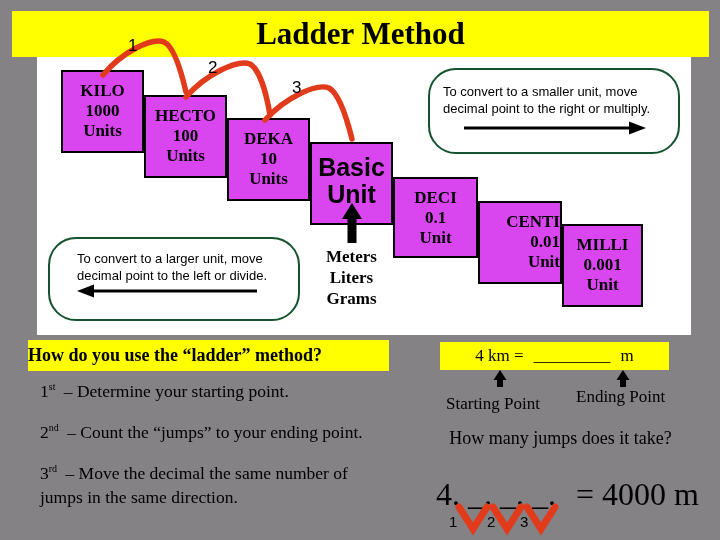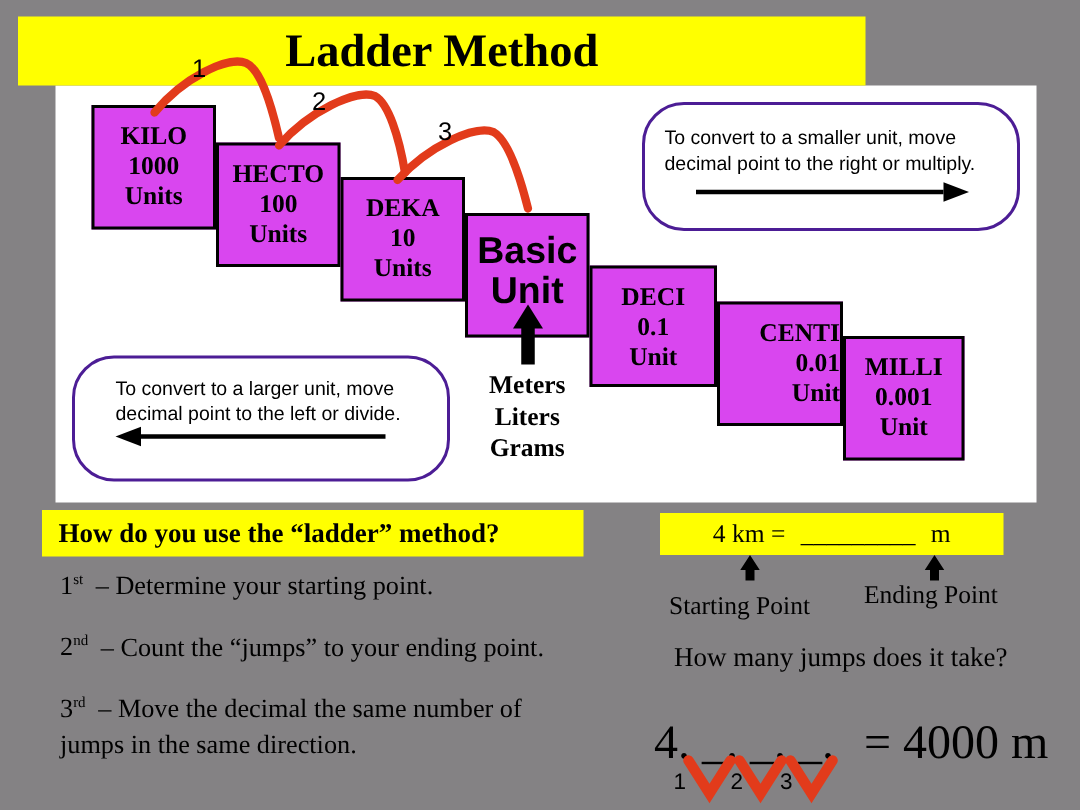--- a/index.html
+++ b/index.html
@@ -4,21 +4,21 @@
 <style>
   html,body{margin:0;padding:0;}
   body{
     width:720px;height:540px;position:relative;overflow:hidden;
     background:#848284;
     font-family:"Liberation Serif", serif;
     color:#000;
   }
   
   #banner{
-    position:absolute;left:12px;top:11px;width:565px;height:46px;
+    position:absolute;left:12px;top:11px;width:697px;height:46px;
     background:#FFFF00;z-index:1;
     display:flex;align-items:center;justify-content:center;
   }
   #banner h1{
     margin:0;font:bold 31px/36px "Liberation Serif", serif;color:#000;
   }
   
   #white-area{
     position:absolute;left:37px;top:57px;width:654px;height:278px;
     background:#ffffff;z-index:0;
@@ -43,38 +43,38 @@
   .jumpnum{
     position:absolute;font:17px/17px "Liberation Sans", sans-serif;
     color:#000;z-index:6;
   }
   #jump1{left:128px;top:37px;}
   #jump2{left:208px;top:59px;}
   #jump3{left:292px;top:79px;}
   
   .callout{
     position:absolute;box-sizing:border-box;background:#fff;
-    border:2px solid #4c1d95;border-radius:28px;z-index:2;
+    border:2px solid #14532d;border-radius:28px;z-index:2;
     font:13px/17px "Liberation Sans", sans-serif;
   }
   #callout-smaller{left:428px;top:68px;width:252px;height:86px;padding:13px 8px 0 13px;}
   #callout-larger {left:48px; top:237px;width:252px;height:84px;padding:11px 8px 0 27px;}
   .callout span{display:block;}
   
   #basic-examples{
     position:absolute;left:310px;top:246px;width:83px;text-align:center;
     font:bold 17px/21px "Liberation Serif", serif;z-index:3;
   }
   #basic-examples span{display:block;}
   
   #question-box{
     position:absolute;left:28px;top:340px;width:361px;height:31px;
     background:#FFFF00;z-index:1;
     font:bold 18px/31px "Liberation Serif", serif;
-    padding-left:11px;box-sizing:border-box;white-space:nowrap;
+    box-sizing:border-box;white-space:nowrap;
   }
   .howto-step{
     position:absolute;left:40px;
     font:17.5px/24px "Liberation Serif", serif;z-index:1;
   }
   #step-1{top:375px;width:380px;}
   #step-2{top:416px;width:400px;}
   #step-3{top:457px;width:335px;}
   .howto-step sup{font-size:10px;}
   .howto-step .stext{margin-left:4px;}

